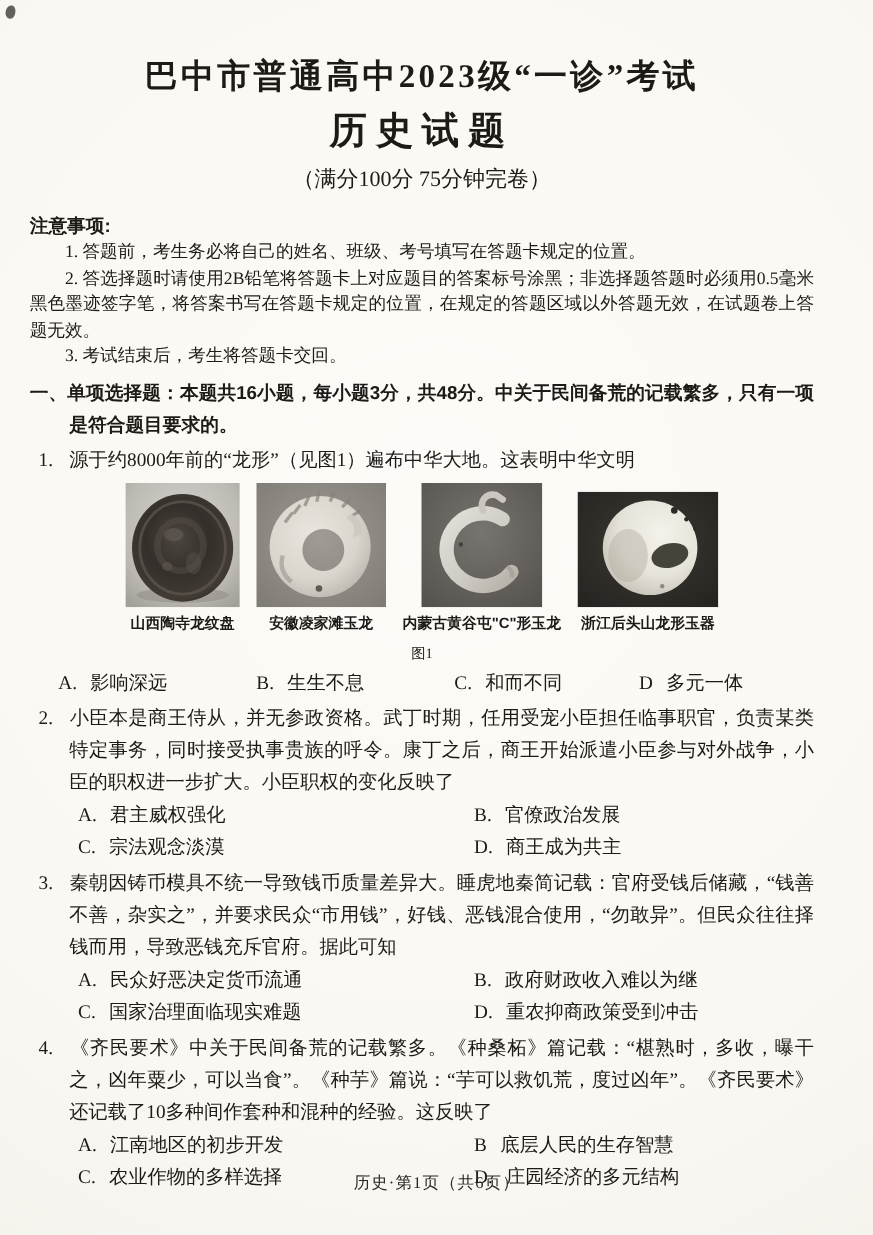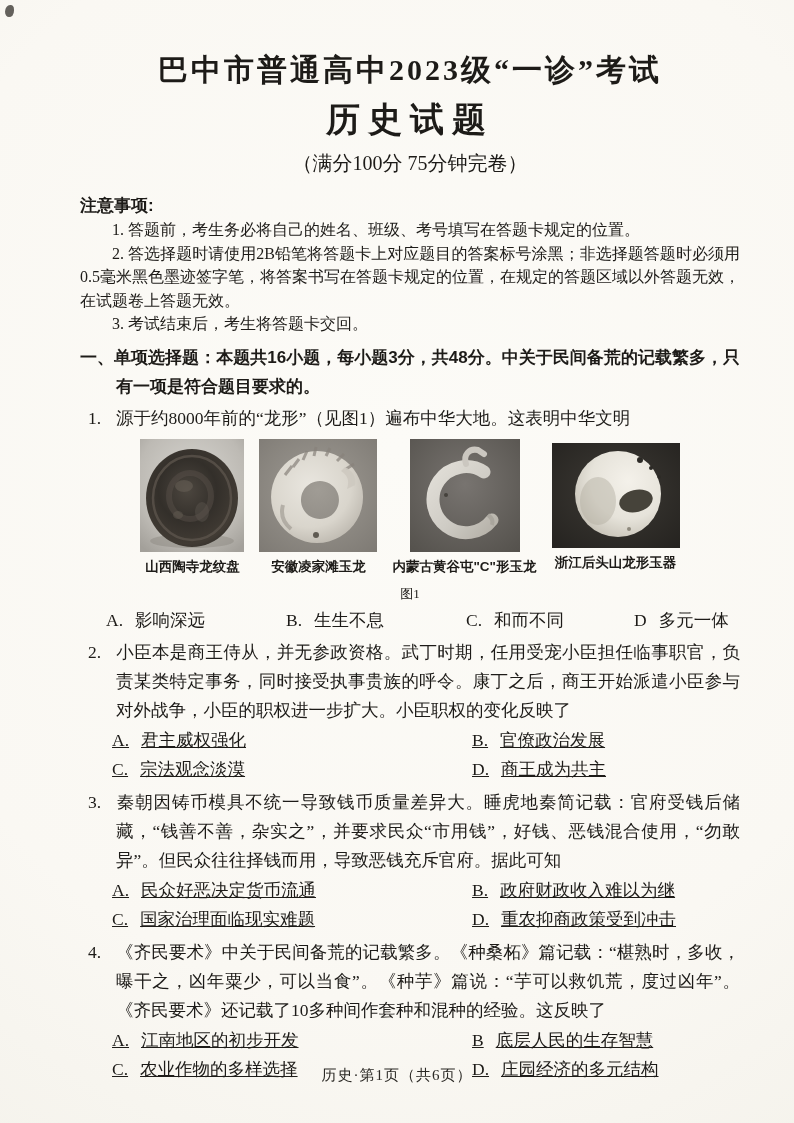--- a/index.html
+++ b/index.html
@@ -1,21 +1,21 @@
 <!DOCTYPE html>
 <html lang="zh"><head>
 <meta charset="utf-8">
 <style>
   * { margin: 0; padding: 0; box-sizing: border-box; }
   html, body { background: #e8e6e0; }
   .page {
     position: relative;
     width: 794px; height: 1123px;
     margin: 0 auto;
-    padding: 0 54px 0 80px;
+    padding: 0 54px 0 27px;
     overflow: hidden;
     color: #1d1b18;
     background:
       radial-gradient(ellipse 120% 90% at 50% 40%, #fcfbf7 0%, #faf8f3 55%, #f1efe7 100%);
     font-family: "Liberation Serif", "DejaVu Serif", serif;
   }
   .speck { position: absolute; left: 5px; top: 5px; width: 9px; height: 12px;
     background: #4a4742; border-radius: 60% 40% 55% 45%; opacity: .85; }
 
   .title {
@@ -43,33 +43,33 @@
   }
 
   .question { margin-top: 3px; }
   .stem {
     font-size: 17.5px; line-height: 29px; text-align: justify;
     padding-left: 36px; text-indent: -36px;
   }
   .qnum { display: inline-block; width: 36px; text-indent: 0; padding-left: 8px; }
 
   .options-grid {
-    margin-left: 32px; margin-top: 1px;
+    margin-left: 44px; margin-top: 1px;
     display: grid; grid-template-columns: 360px auto;
-    font-size: 17.5px; line-height: 29.5px; text-decoration: underline;
+    font-size: 17.5px; line-height: 29.5px;
   }
   .options-row4 {
     margin-left: 26px; margin-top: 1px;
     display: grid; grid-template-columns: 180px 180px 168px auto;
     font-size: 17.5px; line-height: 29px;
   }
   .opt-label { margin-right: 12px; }
 
   .figure { margin-top: 6px; }
-  .figure-row { display: flex; justify-content: center; align-items: center; gap: 15px; }
+  .figure-row { display: flex; justify-content: center; align-items: flex-end; gap: 15px; }
   .figure-col { display: flex; flex-direction: column; align-items: center; }
   .figure-col svg { display: block; }
   .figure-caption {
     margin-top: 7px; white-space: nowrap;
     font-family: "Liberation Sans", "DejaVu Sans", sans-serif;
     font-weight: bold; font-size: 13.5px; line-height: 16px;
   }
   .figure-label { margin-top: 8px; text-align: center; font-size: 13px; line-height: 22px; }
 
   .footer {

